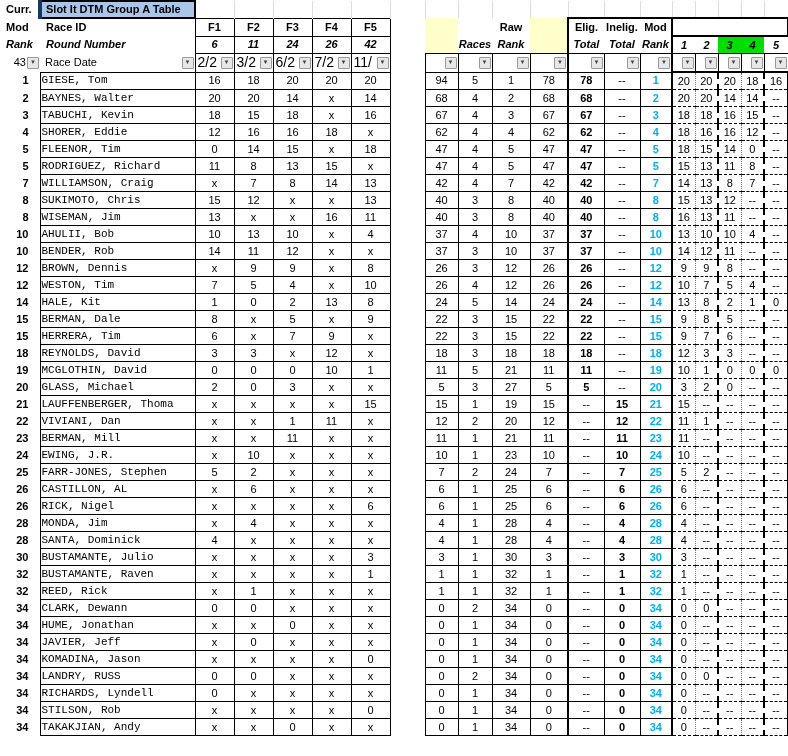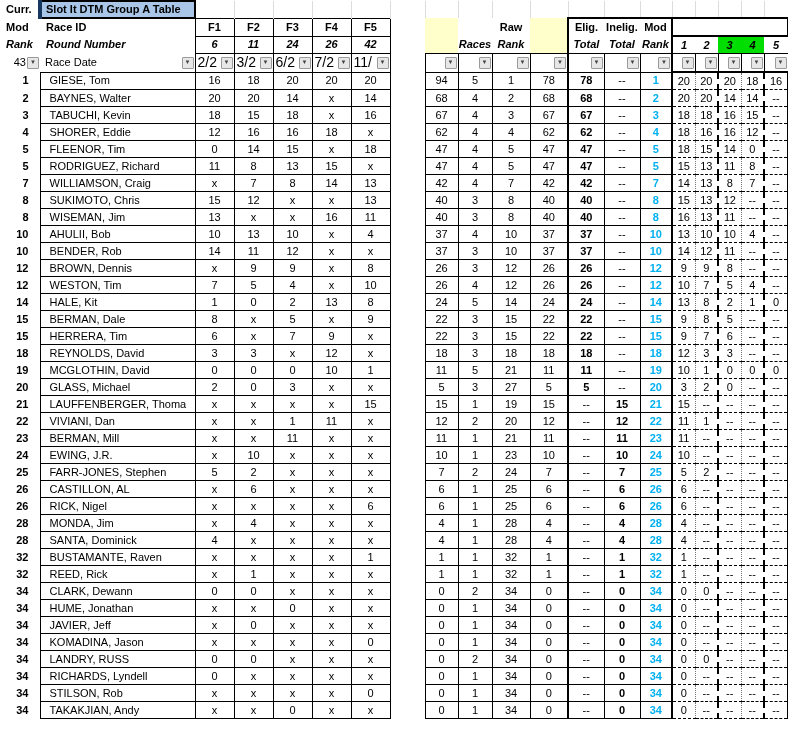--- a/index.html
+++ b/index.html
@@ -13,21 +13,21 @@
   tr.hr1 td{height:15px;} tr.hr2 td{height:16px;} tr.hr3 td{height:16px;font-style:italic;} tr.hr4 td{height:17px;}
   .b{border:1px solid var(--grid);}
   .bl2{border-left:2px solid var(--grid)!important;} .br2{border-right:2px solid var(--grid)!important;}
   .bt2{border-top:2px solid var(--grid)!important;}
   .ggrid{border-right:1px solid var(--faint);}
   .bold{font-weight:bold;}
   .ctr{text-align:center;}
   .yellow{background:var(--yellow);padding-left:48px;}
   .green{background:var(--green);}
   .c-rank{font-weight:bold;text-align:right;padding-right:11px;}
-  .c-name{text-align:left;padding-left:9px;}
+  .c-name{text-align:left;padding-left:1px;font-family:Liberation Mono, monospace;}
   .title-cell{background:var(--title-bg);border:2px solid #000;border-left:4px solid var(--title-border);font-weight:bold;padding-left:4px;}
   .lab{font-weight:bold;padding-left:6px;}
   .mrank{color:var(--cyan);font-weight:bold;text-align:center;}
   .s{border-bottom:1px dashed #000;text-align:center;}
   .sl{border-left:2px solid #000;} .sr{border-right:2px solid #000;}
   .sdot{border-right:1px dotted #777;} .sdash{border-right:2px dashed #000;}
   .smerge{border:2px solid #000;background:#fff;}
   .cellflex{display:flex;align-items:center;justify-content:space-between;height:100%;padding:0 1px 0 2px;}
   .cellflex.end{justify-content:flex-end;}
   .dd{width:12px;height:12px;flex:0 0 12px;background:#e7e7e7;border:1px solid #9a9a9a;box-sizing:border-box;display:flex;align-items:center;justify-content:center;font-size:6px;color:#444;border-radius:1px;}
@@ -843,20 +843,42 @@
         <td class="b ctr bl2">--</td>
         <td class="b ctr bold">4</td>
         <td class="b br2 mrank">28</td>
         <td class="s sl sdot">4</td>
         <td class="s sdash">--</td>
         <td class="s sdot">--</td>
         <td class="s sdash">--</td>
         <td class="s sr">--</td>
       </tr>
       <tr>
+        <td class="c-rank">30</td>
+        <td class="b c-name">BUSTAMANTE, Julio</td>
+        <td class="b ctr">x</td>
+        <td class="b ctr">x</td>
+        <td class="b ctr">x</td>
+        <td class="b ctr">x</td>
+        <td class="b ctr">3</td>
+        <td class=""></td>
+        <td class="b ctr">3</td>
+        <td class="b ctr">1</td>
+        <td class="b ctr">30</td>
+        <td class="b ctr">3</td>
+        <td class="b ctr bl2">--</td>
+        <td class="b ctr bold">3</td>
+        <td class="b br2 mrank">30</td>
+        <td class="s sl sdot">3</td>
+        <td class="s sdash">--</td>
+        <td class="s sdot">--</td>
+        <td class="s sdash">--</td>
+        <td class="s sr">--</td>
+      </tr>
+      <tr>
         <td class="c-rank">32</td>
         <td class="b c-name">BUSTAMANTE, Raven</td>
         <td class="b ctr">x</td>
         <td class="b ctr">x</td>
         <td class="b ctr">x</td>
         <td class="b ctr">x</td>
         <td class="b ctr">1</td>
         <td class=""></td>
         <td class="b ctr">1</td>
         <td class="b ctr">1</td>

